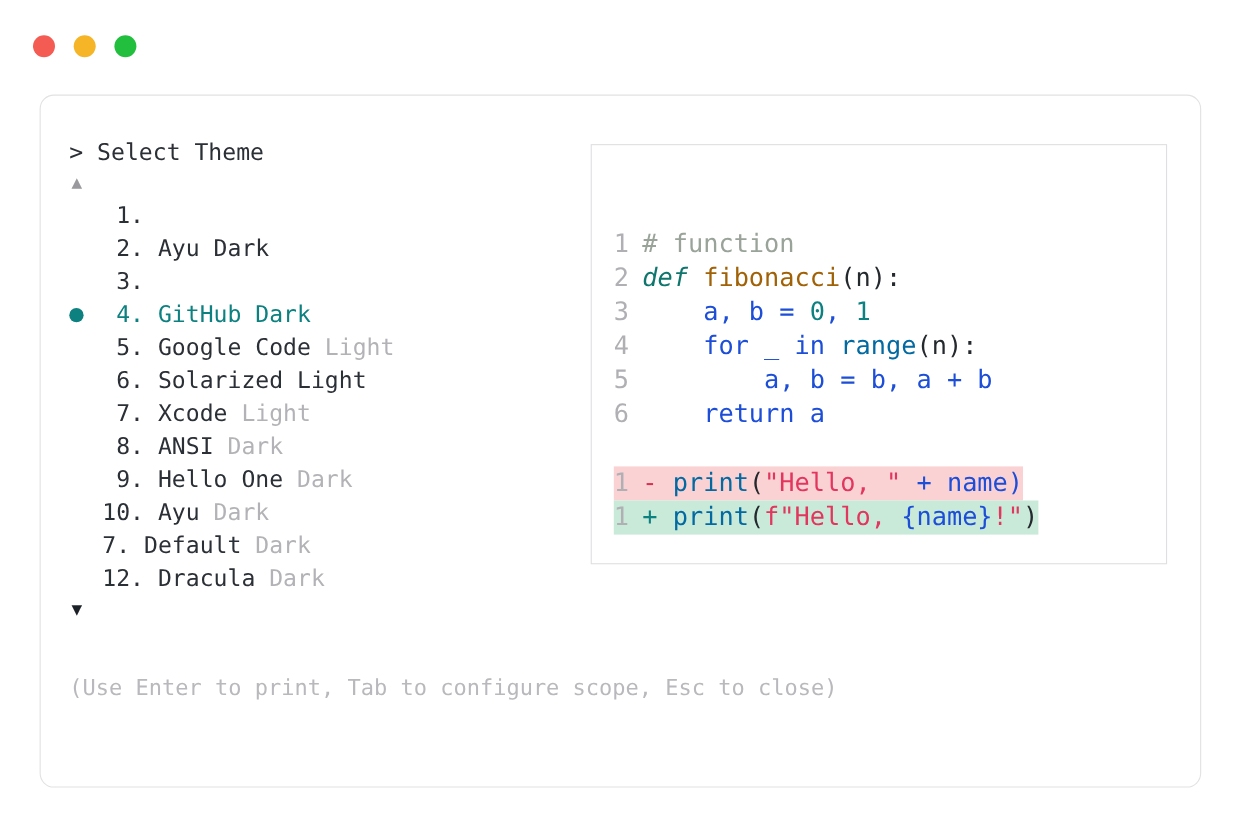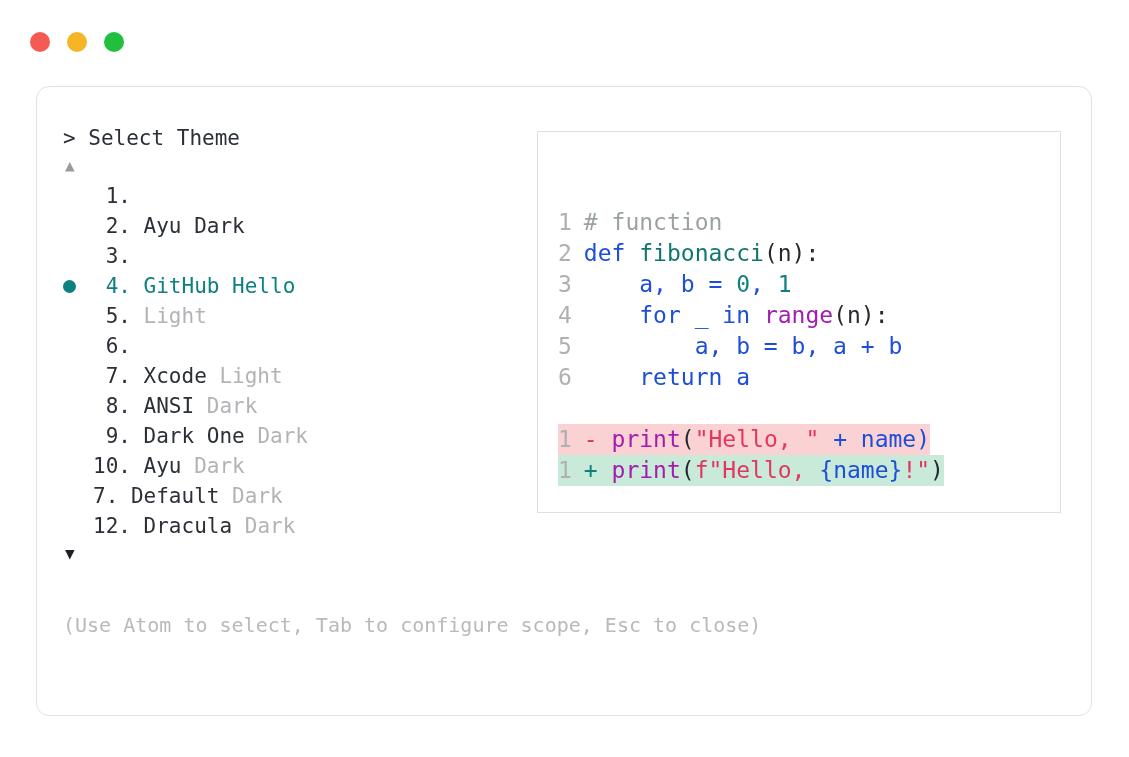--- a/index.html
+++ b/index.html
@@ -150,24 +150,24 @@
   }
   .code-line { white-space: pre; height: 31px; }
   .ln {
     color: #b0b0b4;
     display: inline-block;
     width: 12px;
     text-align: right;
   }
   .tok-plain   { color: #1d4ed8; }
   .tok-comment { color: #9aa39a; }
-  .tok-kw      { color: #1d4ed8; }
-  .tok-fn      { color: #0f766e; }
+  .tok-kw      { color: #0f766e; font-style: italic; }
+  .tok-fn      { color: #a16207; }
   .tok-num     { color: #0d8080; }
-  .tok-builtin { color: #a21caf; }
+  .tok-builtin { color: #0369a1; }
   .tok-str     { color: #e2365f; }
   .tok-punct   { color: #24292e; }
 
   .diff-block { margin-top: 31px; }
   .diff-line { white-space: pre; height: 31px; line-height: 31px; }
   .diff-line .hl {
     display: inline-block;
     padding: 0;
   }
   .diff-del .hl { background: #fbd2d4; }
@@ -186,33 +186,33 @@
 
 <div class="card">
 
   <div class="col-left">
     <div class="section-title">&gt; Select Theme</div>
     <div class="scroll-arrow up">▲</div>
     <div class="theme-list" id="theme-list">
         <div class="theme-row"><span class="bullet-cell"></span><span class="idx-cell"> 1. </span></div>
         <div class="theme-row"><span class="bullet-cell"></span><span class="idx-cell"> 2. </span><span class="name-cell">Ayu Dark</span></div>
         <div class="theme-row"><span class="bullet-cell"></span><span class="idx-cell"> 3. </span></div>
-        <div class="theme-row selected"><span class="bullet-cell"><span class="bullet-dot"></span></span><span class="idx-cell"> 4. </span><span class="name-cell">GitHub Hello</span></div>
-        <div class="theme-row"><span class="bullet-cell"></span><span class="idx-cell"> 5. </span><span class="variant-dim">Light</span></div>
-        <div class="theme-row"><span class="bullet-cell"></span><span class="idx-cell"> 6. </span></div>
+        <div class="theme-row selected"><span class="bullet-cell"><span class="bullet-dot"></span></span><span class="idx-cell"> 4. </span><span class="name-cell">GitHub Dark</span></div>
+        <div class="theme-row"><span class="bullet-cell"></span><span class="idx-cell"> 5. </span><span class="name-cell">Google Code </span><span class="variant-dim">Light</span></div>
+        <div class="theme-row"><span class="bullet-cell"></span><span class="idx-cell"> 6. </span><span class="name-cell">Solarized Light</span></div>
         <div class="theme-row"><span class="bullet-cell"></span><span class="idx-cell"> 7. </span><span class="name-cell">Xcode </span><span class="variant-dim">Light</span></div>
         <div class="theme-row"><span class="bullet-cell"></span><span class="idx-cell"> 8. </span><span class="name-cell">ANSI </span><span class="variant-dim">Dark</span></div>
-        <div class="theme-row"><span class="bullet-cell"></span><span class="idx-cell"> 9. </span><span class="name-cell">Dark One </span><span class="variant-dim">Dark</span></div>
+        <div class="theme-row"><span class="bullet-cell"></span><span class="idx-cell"> 9. </span><span class="name-cell">Hello One </span><span class="variant-dim">Dark</span></div>
         <div class="theme-row"><span class="bullet-cell"></span><span class="idx-cell">10. </span><span class="name-cell">Ayu </span><span class="variant-dim">Dark</span></div>
         <div class="theme-row"><span class="bullet-cell"></span><span class="idx-cell">7. </span><span class="name-cell">Default </span><span class="variant-dim">Dark</span></div>
         <div class="theme-row"><span class="bullet-cell"></span><span class="idx-cell">12. </span><span class="name-cell">Dracula </span><span class="variant-dim">Dark</span></div>
       </div>
     <div class="scroll-arrow down">▼</div>
   </div>
 
   <div class="col-right">
     <div class="preview-box">
       <div class="code" id="code-block"><div class="code-line"><span class="ln">1</span><span class="tok-plain"> </span><span class="tok-comment"># function</span></div><div class="code-line"><span class="ln">2</span><span class="tok-plain"> </span><span class="tok-kw">def </span><span class="tok-fn">fibonacci</span><span class="tok-punct">(n):</span></div><div class="code-line"><span class="ln">3</span><span class="tok-plain"> </span><span class="tok-plain">    a, b = </span><span class="tok-num">0</span><span class="tok-plain">, </span><span class="tok-num">1</span></div><div class="code-line"><span class="ln">4</span><span class="tok-plain"> </span><span class="tok-plain">    for _ in </span><span class="tok-builtin">range</span><span class="tok-punct">(n):</span></div><div class="code-line"><span class="ln">5</span><span class="tok-plain"> </span><span class="tok-plain">        a, b = b, a + b</span></div><div class="code-line"><span class="ln">6</span><span class="tok-plain"> </span><span class="tok-plain">    return a</span></div><div class="diff-block"><div class="diff-line diff-del"><span class="hl"><span class="ln">1</span><span class="diff-marker-del"> - </span><span class="tok-builtin">print</span><span class="tok-punct">(</span><span class="tok-str">"Hello, "</span><span class="tok-plain"> + name)</span></span></div><div class="diff-line diff-add"><span class="hl"><span class="ln">1</span><span class="diff-marker-add"> + </span><span class="tok-builtin">print</span><span class="tok-punct">(</span><span class="tok-str">f"Hello, </span><span class="tok-plain">{name}</span><span class="tok-str">!"</span><span class="tok-punct">)</span></span></div></div></div>
     </div>
   </div>
 
-  <div class="hint">(Use Atom to select, Tab to configure scope, Esc to close)</div>
+  <div class="hint">(Use Enter to print, Tab to configure scope, Esc to close)</div>
 </div>
 
 </body></html>

